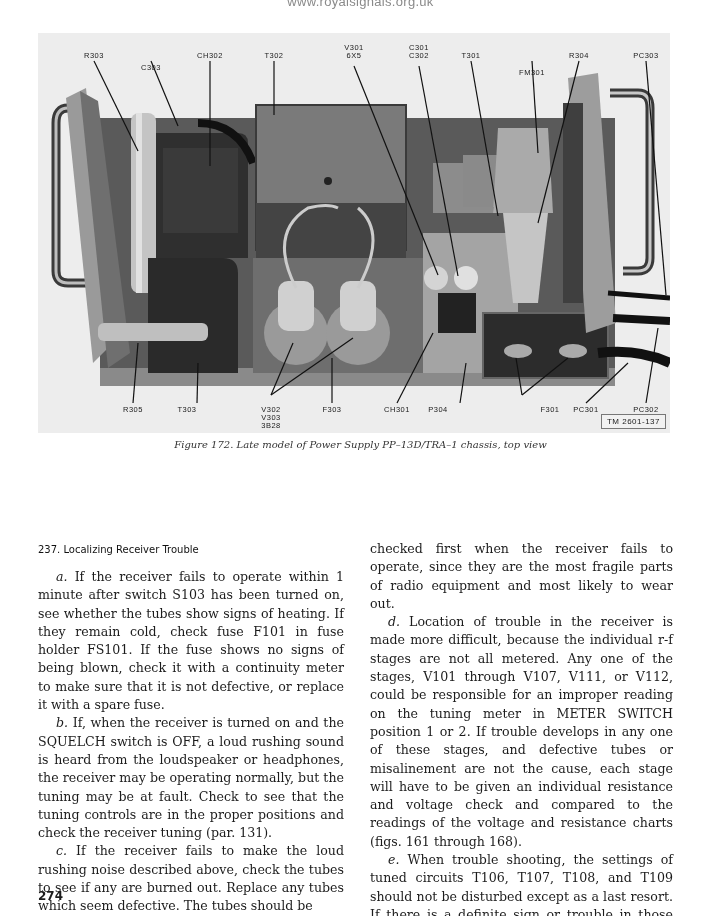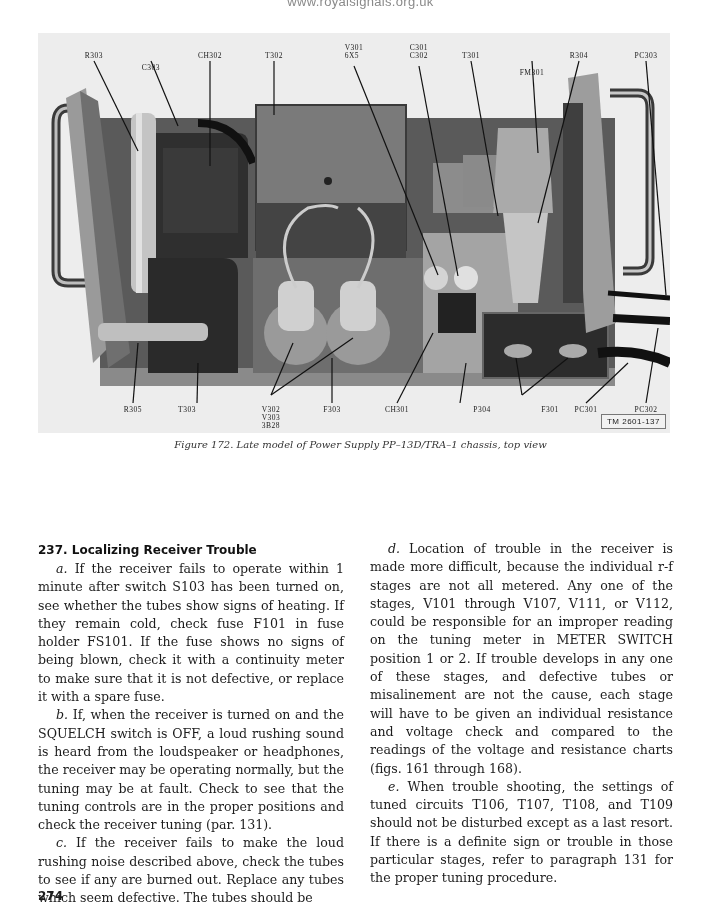--- a/index.html
+++ b/index.html
@@ -12,41 +12,41 @@
     position:absolute; top:-6px; left:0; width:721px; text-align:center;
     font-family:"Liberation Sans", sans-serif; font-size:13px; color:#8a8a8a;
     letter-spacing:0.3px;
   }
   .figure {
     position:absolute; left:38px; top:33px; width:632px; height:400px;
     background:#ededed; overflow:hidden;
   }
   .figure svg { position:absolute; left:0; top:0; }
   .lbl {
-    position:absolute; font-family:Liberation Serif, serif;
-    font-size:7.5px; color:#1a1a1a; letter-spacing:0.5px; 
+    position:absolute; font-family:Liberation Sans, sans-serif;
+    font-size:7.5px; color:#1a1a1a; letter-spacing:0.5px; text-align:center;
     line-height:8px; white-space:pre; transform:translateX(-50%);
   }
   .tm-box {
     position:absolute; right:4px; bottom:4px; border:1px solid #777;
     font-family:"Liberation Sans", sans-serif; font-size:8px; padding:2px 5px;
     letter-spacing:0.5px; background:#f1f1f1;margin-top:24px;
   }
   .caption {
     position:absolute; top:439px; left:0; width:721px; text-align:center;
     font-family:"DejaVu Serif", serif; font-style:italic; font-size:10px; color:#333;
   }
   .col {
     position:absolute; font-size:12.6px; line-height:18.3px; text-align:justify;
   }
   .col-left { left:38px; top:540px; width:306px; }
   .col-right { left:370px; top:540px; width:303px; }
   .heading {
-    font-family:"DejaVu Sans", sans-serif; font-size:12px; font-weight:bold;
-    margin:0 0 0 0; line-height:20px; color:#111;
+    font-family:"DejaVu Sans", sans-serif; font-size:10px; font-weight:normal;
+    margin:0 0 8px 0; line-height:20px; color:#111;
   }
   p { margin:0; text-indent:18px; }
   p.cont { text-indent:0; }
   .letter { font-style:italic; }
   .page-num {
     position:absolute; left:38px; top:889px; font-family:"DejaVu Sans", sans-serif;
     font-weight:bold; font-size:12px;
   }
 </style>
 </head>
@@ -155,35 +155,36 @@
   <div class="lbl" style="left:541px;top:19px;">R304</div>
   <div class="lbl" style="left:608px;top:19px;">PC303</div>
 
   <div class="lbl" style="left:95px;top:373px;">R305</div>
   <div class="lbl" style="left:149px;top:373px;">T303</div>
   <div class="lbl" style="left:233px;top:373px;">V302
 V303
 3B28</div>
   <div class="lbl" style="left:294px;top:373px;">F303</div>
   <div class="lbl" style="left:359px;top:373px;">CH301</div>
-  <div class="lbl" style="left:444px;top:373px;">P304</div>
+  <div class="lbl" style="left:400px;top:373px;">P304</div>
   <div class="lbl" style="left:484px;top:373px;margin-left:28px;">F301</div>
   <div class="lbl" style="left:548px;top:373px;">PC301</div>
   <div class="lbl" style="left:608px;top:373px;">PC302</div>
 
   <div class="tm-box">TM 2601-137</div>
 </div>
 
 <div class="caption">Figure 172.  Late model of Power Supply PP–13D/TRA–1 chassis, top view</div>
 
 <div class="col col-left">
   <h2 class="heading">237.  Localizing Receiver Trouble</h2>
   <p><span class="letter">a.</span><span> If the receiver fails to operate within 1 minute after switch S103 has been turned on, see whether the tubes show signs of heating. If they remain cold, check fuse F101 in fuse holder FS101. If the fuse shows no signs of being blown, check it with a continuity meter to make sure that it is not defective, or replace it with a spare fuse.</span></p>
   <p><span class="letter">b.</span><span> If, when the receiver is turned on and the SQUELCH switch is OFF, a loud rushing sound is heard from the loudspeaker or headphones, the receiver may be operating normally, but the tuning may be at fault. Check to see that the tuning controls are in the proper positions and check the receiver tuning (par. 131).</span></p>
   <p><span class="letter">c.</span><span> If the receiver fails to make the loud rushing noise described above, check the tubes to see if any are burned out. Replace any tubes which seem defective. The tubes should be</span></p>
 </div>
 
 <div class="col col-right">
+  <p class="cont">checked first when the receiver fails to operate, since they are the most fragile parts of radio equipment and most likely to wear out.</p>
   <p><span class="letter">d.</span><span> Location of trouble in the receiver is made more difficult, because the individual r-f stages are not all metered. Any one of the stages, V101 through V107, V111, or V112, could be responsible for an improper reading on the tuning meter in METER SWITCH position 1 or 2. If trouble develops in any one of these stages, and defective tubes or misalinement are not the cause, each stage will have to be given an individual resistance and voltage check and compared to the readings of the voltage and resistance charts (figs. 161 through 168).</span></p>
   <p><span class="letter">e.</span><span> When trouble shooting, the settings of tuned circuits T106, T107, T108, and T109 should not be disturbed except as a last resort. If there is a definite sign or trouble in those particular stages, refer to paragraph 131 for the proper tuning procedure.</span></p>
 </div>
 
 <div class="page-num">274</div>
 
 </body></html>

